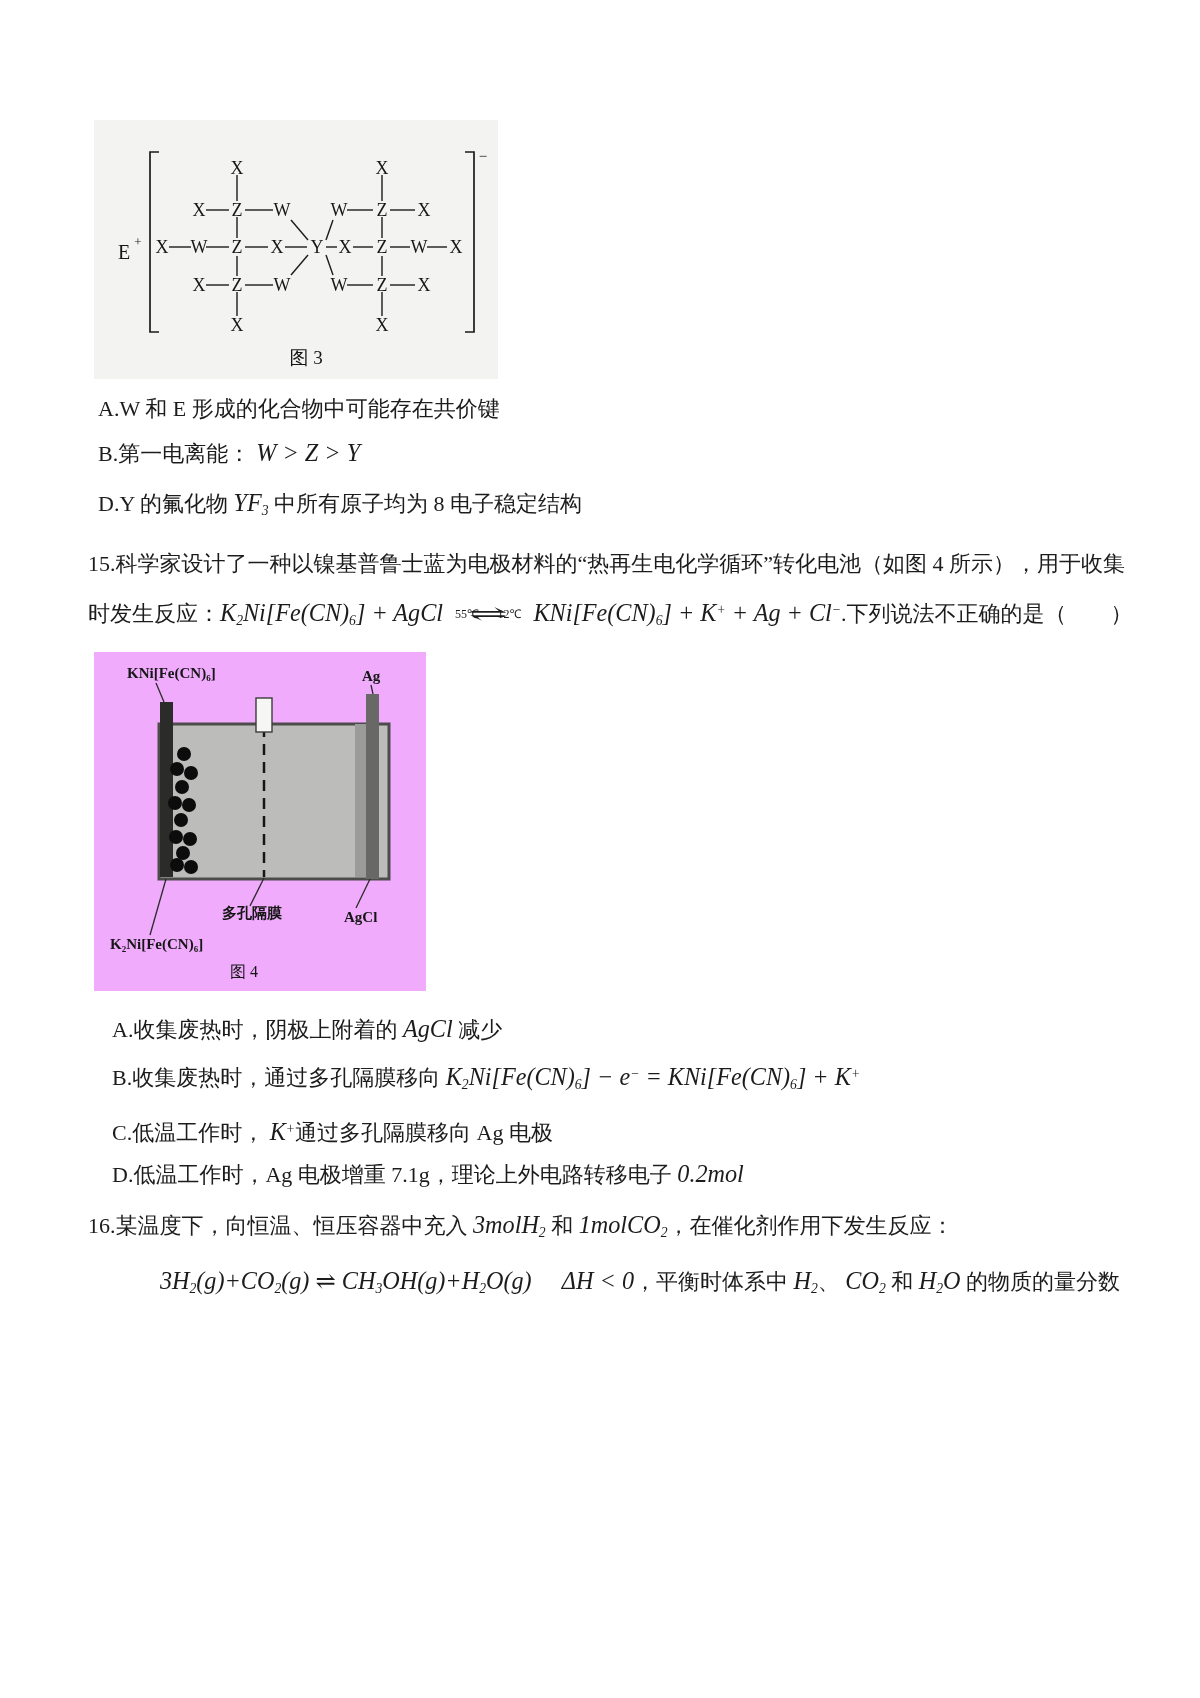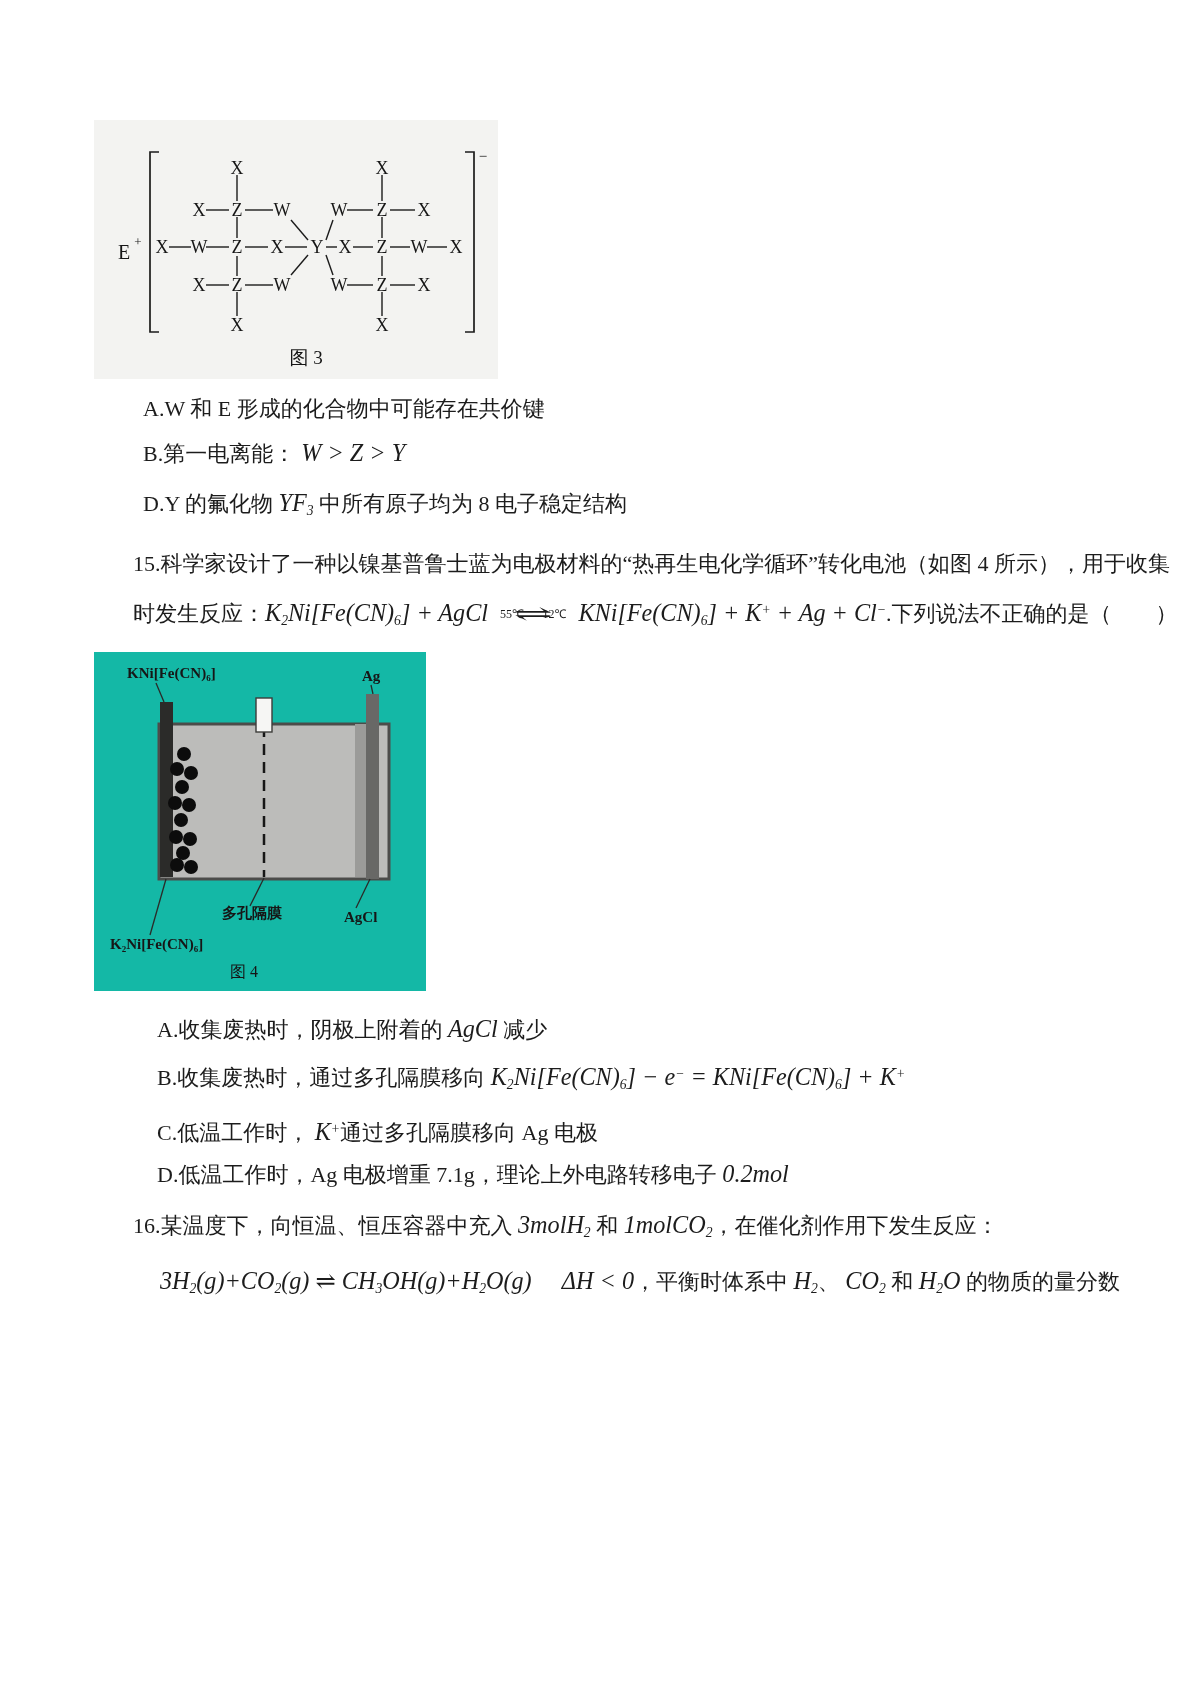--- a/index.html
+++ b/index.html
@@ -9,22 +9,22 @@
     width:1200px;height:1698px;
     font-family:"Liberation Serif","DejaVu Serif",serif;
     color:#1c1c1c;
   }
   .page{
     position:relative;width:1200px;height:1698px;
     padding:120px 80px 0 88px;overflow:hidden;background:#ffffff;
   }
   .fig{display:block;}
   .fig3{width:404px;margin-left:6px;background:#f3f3f1;}
-  .fig4{width:332px;margin-left:6px;margin-top:12px;background:#14b8a6;}
-  .line{font-size:22px;line-height:32px;white-space:nowrap;margin-left:45px;}
+  .fig4{width:332px;margin-left:6px;margin-top:12px;background:#f0abfc;}
+  .line{font-size:22px;line-height:32px;white-space:nowrap;}
   .math{font-family:"Liberation Serif","DejaVu Serif",serif;font-size:1.1em;font-style:italic;}
   .it{font-style:italic;}
   sub.math,sup.math{font-size:0.62em;position:relative;vertical-align:baseline;}
   sub.math{top:0.32em;}
   sup.math{top:-0.5em;}
   .equil{display:inline-flex;flex-direction:row;align-items:center;vertical-align:middle;margin:0 12px;line-height:1;transform:translateY(-2px);}
   .eq-top,.eq-bot{font-size:12px;font-family:"Liberation Serif",serif;}
   .eq-arrow{font-size:22px;line-height:0.72;transform:scaleX(2.1);}
   .opt14{padding-left:10px;}
   .opt15{padding-left:24px;}

